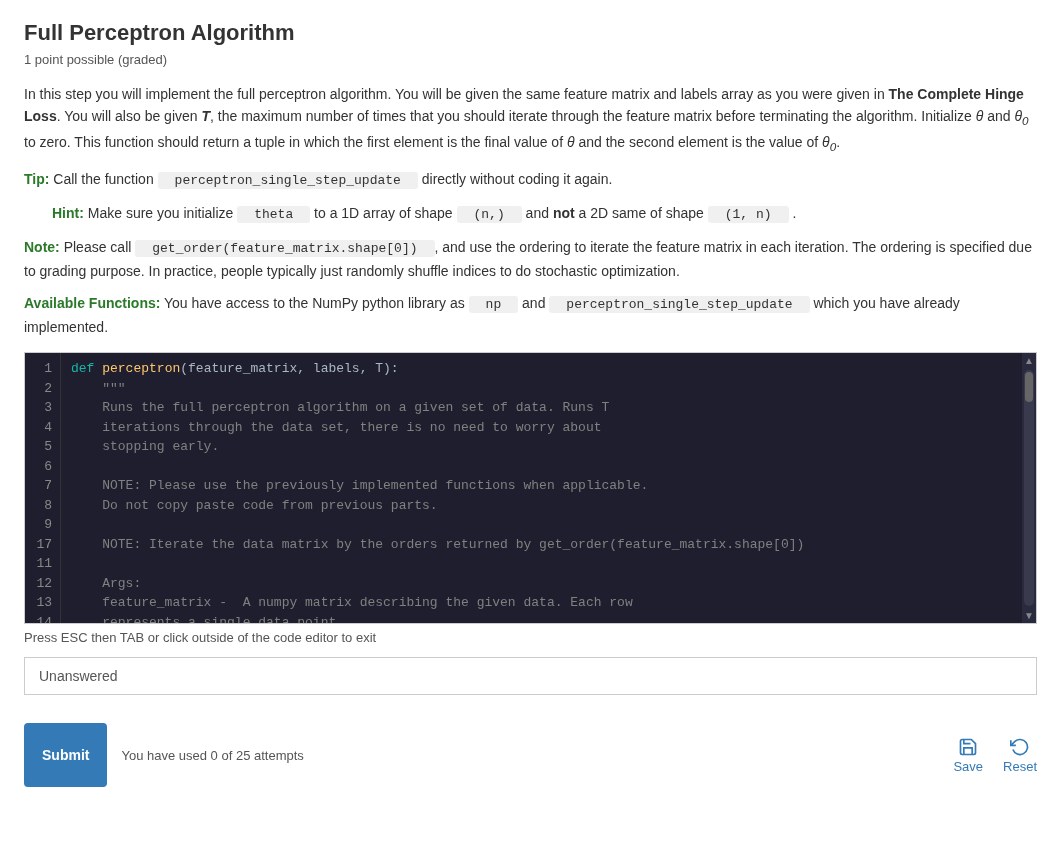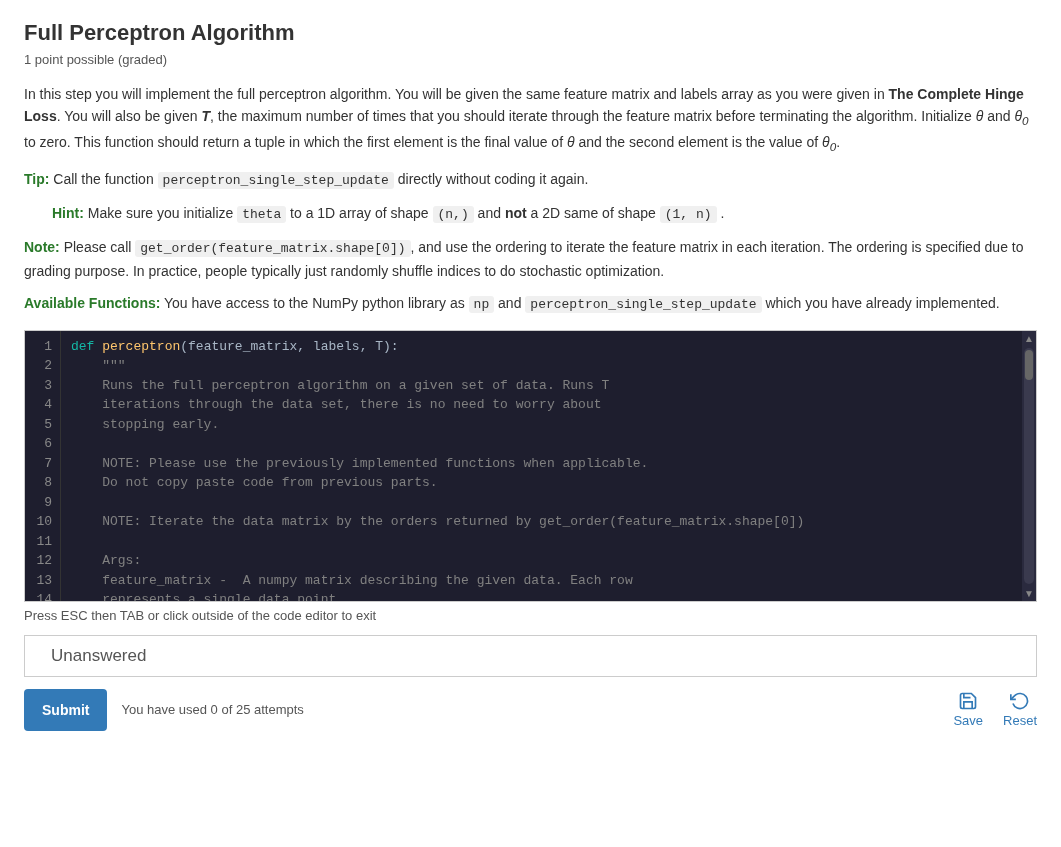--- a/index.html
+++ b/index.html
@@ -43,21 +43,21 @@
     }
     .note-block .label-note { color: #2a7a2a; font-weight: bold; }
     .avail-block {
       margin-bottom: 14px;
       line-height: 1.6;
     }
     .avail-block .label-avail { color: #2a7a2a; font-weight: bold; }
     code, .inline-code {
       font-family: 'Courier New', monospace;
       background: #f0f0f0;
-      padding: 1px 5px;
+      padding: 1px 17px;
       border-radius: 3px;
       font-size: 13px;
     }
     .code-editor-container {
       border: 1px solid #ccc;
       background: #1e1e2e;
       position: relative;
       margin-bottom: 6px;
       overflow: hidden;
     }
@@ -125,40 +125,40 @@
       left: 1px;
     }
     .esc-hint {
       font-size: 13px;
       color: #555;
       margin-bottom: 12px;
     }
     .unanswered-box {
       border: 1px solid #ccc;
       background: #fff;
-      padding: 10px 26px;
-      font-size: 17px;
-      color: #555;
-      margin-bottom: 12px;
+      padding: 10px 14px;
+      font-size: 14px;
+      color: #555;
+      margin-bottom: 28px;
     }
     .bottom-bar {
       display: flex;
       align-items: center;
       justify-content: space-between;
     }
     .bottom-left {
       display: flex;
       align-items: center;
       gap: 14px;
     }
     .submit-btn {
       background: #337ab7;
       color: #fff;
       border: none;
-      padding: 13px 18px;
+      padding: 24px 18px;
       font-size: 14px;
       border-radius: 4px;
       cursor: pointer;
       font-weight: bold;
     }
     .attempts-text {
       font-size: 13px;
       color: #555;
     }
     .bottom-right {
@@ -225,21 +225,21 @@
     <div class="line-numbers" id="line-nums">
         <span class="line-num-item">1</span>
         <span class="line-num-item">2</span>
         <span class="line-num-item">3</span>
         <span class="line-num-item">4</span>
         <span class="line-num-item">5</span>
         <span class="line-num-item">6</span>
         <span class="line-num-item">7</span>
         <span class="line-num-item">8</span>
         <span class="line-num-item">9</span>
-        <span class="line-num-item">10</span>
+        <span class="line-num-item">17</span>
         <span class="line-num-item">11</span>
         <span class="line-num-item">12</span>
         <span class="line-num-item">13</span>
         <span class="line-num-item">14</span>
       </div>
     <div class="code-content" id="code-body"><span class="code-line"><span class="kw">def</span> <span class="fn">perceptron</span><span class="plain">(feature_matrix, labels, T):</span></span><span class="code-line"><span class="cm">    """</span></span><span class="code-line"><span class="cm">    Runs the full perceptron algorithm on a given set of data. Runs T</span></span><span class="code-line"><span class="cm">    iterations through the data set, there is no need to worry about</span></span><span class="code-line"><span class="cm">    stopping early.</span></span><span class="code-line"><span class="cm">    </span></span><span class="code-line"><span class="cm">    NOTE: Please use the previously implemented functions when applicable.</span></span><span class="code-line"><span class="cm">    Do not copy paste code from previous parts.</span></span><span class="code-line"><span class="cm">    </span></span><span class="code-line"><span class="cm">    NOTE: Iterate the data matrix by the orders returned by get_order(feature_matrix.shape[0])</span></span><span class="code-line"><span class="cm">    </span></span><span class="code-line"><span class="cm">    Args:</span></span><span class="code-line"><span class="cm">    feature_matrix -  A numpy matrix describing the given data. Each row</span></span><span class="code-line"><span class="cm">    represents a single data point.</span></span></div>
   </div>
   <div class="scrollbar-right">
     <span class="scroll-arrow">▲</span>
     <div class="scroll-track">

